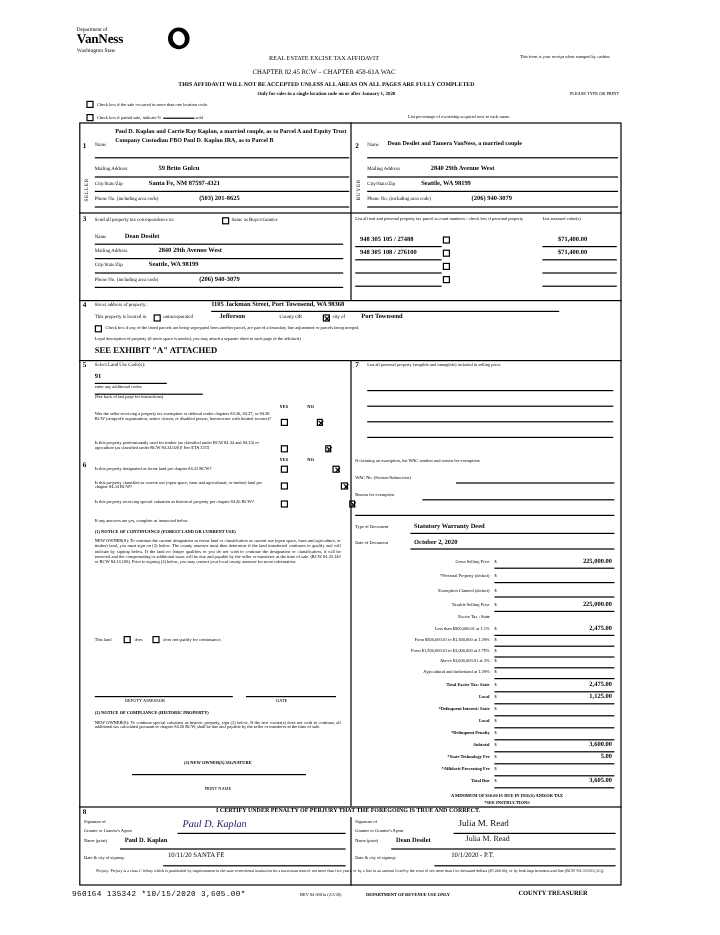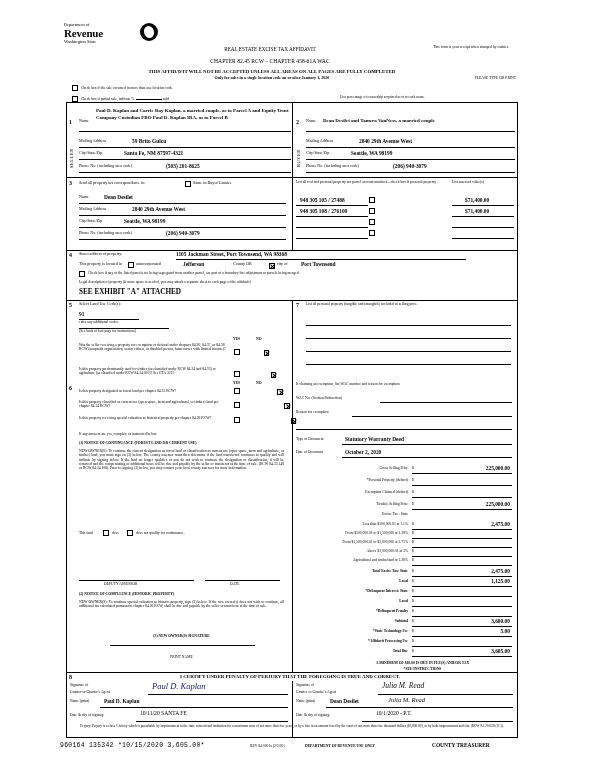--- a/index.html
+++ b/index.html
@@ -60,36 +60,35 @@
     transform:rotate(-18deg);
   }
   .sig{
     font-family:"Liberation Serif", serif;
     font-style:italic;
     font-size:8.5px;
     color:#1a1a66;
   }
   .sig2{
     font-family:"Liberation Serif", serif;
-    font-style:italic;
     font-size:7.5px;
     color:#111;
   }
   .stamp{font-family:"Liberation Mono", monospace;font-size:6.4px;letter-spacing:0.3px;}
 </style>
 </head>
 <body>
 
 <div class="page">
 
   
   <div class="bx logo-wrap">
     <div class="logo-sym"></div>
     <div class="logo-dept">Department of</div>
-    <div class="logo-rev">Revenue</div>
+    <div class="logo-rev">VanNess</div>
     <div class="logo-state">Washington State</div>
   </div>
 
   <div class="bx ctr" style="left:80px;top:46px;width:380px;">REAL ESTATE EXCISE TAX AFFIDAVIT</div>
   <div class="bx ctr md" style="left:80px;top:58px;width:380px;">CHAPTER 82.45 RCW – CHAPTER 458-61A WAC</div>
   <div class="bx ctr bold" style="left:52px;top:69px;width:440px;font-size:4.9px;">THIS AFFIDAVIT WILL NOT BE ACCEPTED UNLESS ALL AREAS ON ALL PAGES ARE FULLY COMPLETED</div>
   <div class="bx ctr bold tiny" style="left:52px;top:76px;width:440px;">Only for sales in a single location code on or after January 1, 2020</div>
 
   <div class="bx xtiny ctr" style="left:426px;top:45px;width:90px;line-height:1.3;">This form is your receipt when stamped by cashier.</div>
   <div class="bx xtiny rt" style="left:400px;top:76px;width:116px;">PLEASE TYPE OR PRINT</div>

